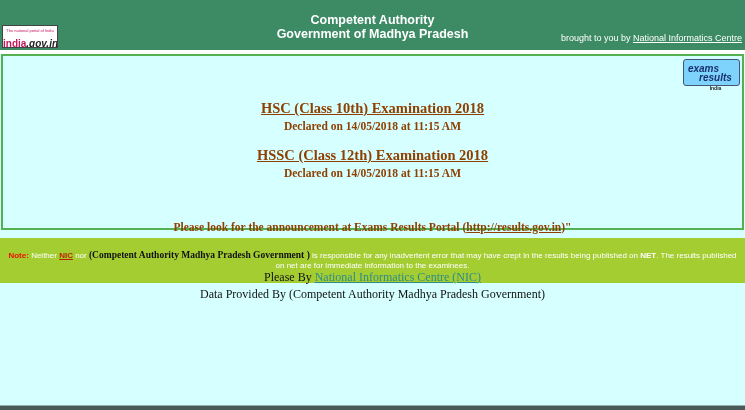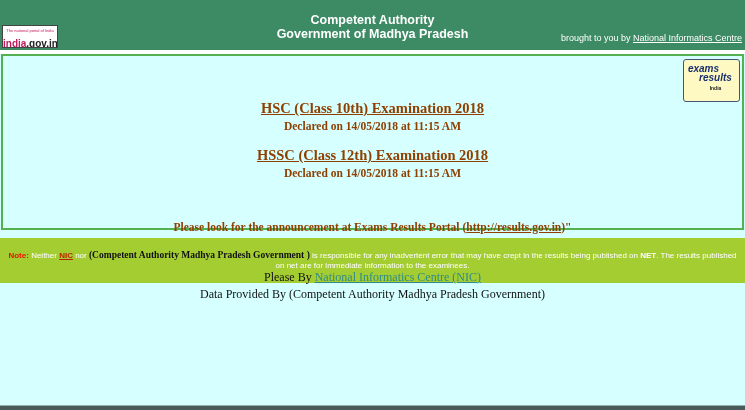--- a/index.html
+++ b/index.html
@@ -16,34 +16,34 @@
   }
   .header-title { font-weight:bold; font-size:12.5px; line-height:14px; padding-top:13px; }
   .india-logo {
     position:absolute; left:2px; top:25px; width:56px; height:23px;
     background:#ffffff; border:1px solid #444; text-align:center;
     text-decoration:none; display:block; overflow:hidden;
   }
   .india-logo .tagline { display:block; font-size:4px; color:#c2185b; line-height:5px; margin-top:2px; }
   .india-logo .main { font-size:10px; font-weight:bold; line-height:11px; }
   .india-logo .india { color:#c2185b; }
-  .india-logo .govin { color:#222222; }
+  .india-logo .govin { color:#222222;font-style:italic; }
   .brought {
     position:absolute; right:3px; top:33px; font-size:9px; color:#ffffff;
   }
   .brought a { color:#ffffff; text-decoration:underline; }
   .white-gap { position:absolute; top:50px; left:0; width:745px; height:4px; background:#ffffff; }
   
   .content-box {
     position:absolute; top:54px; left:1px; width:743px; height:176px;
     border:2px solid #55b04f; background:#d6ffff;
   }
   .exam-logo {
-    position:absolute; top:3px; right:2px; width:57px; height:43px;
-    background:#fef9c3; border:1px solid #445577; border-radius:3px;
+    position:absolute; top:3px; right:2px; width:57px; height:27px;
+    background:#7dd3fc; border:1px solid #445577; border-radius:3px;
     color:#1a2f6e; font-weight:bold; font-style:italic;
     font-size:10px; line-height:9px; text-align:center; padding-top:4px;
     text-decoration:none; display:block;
   }
   .exam-logo .l1 { display:block; margin-right:16px; }
   .exam-logo .l2 { display:block; margin-left:8px; }
   .exam-logo .country { font-size:5px; font-style:normal; color:#222; }
   .box-inner { padding-top:43px; text-align:center; font-family:"Liberation Serif", serif; }
   .result-group + .result-group { margin-top:14px; }
   .result-title {

